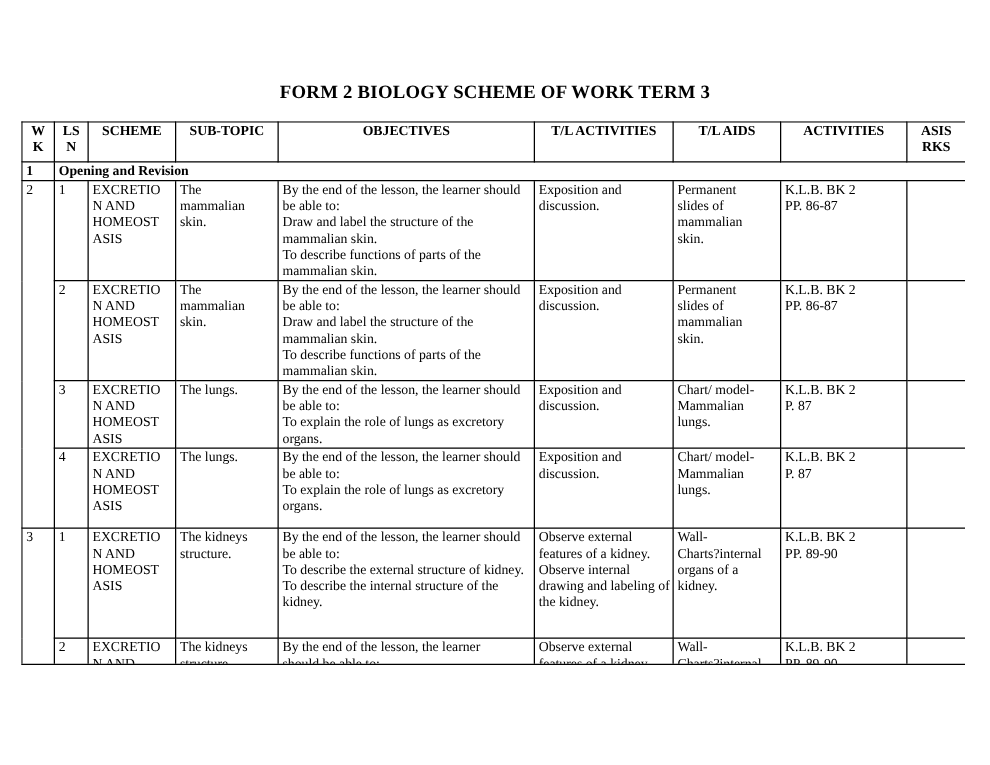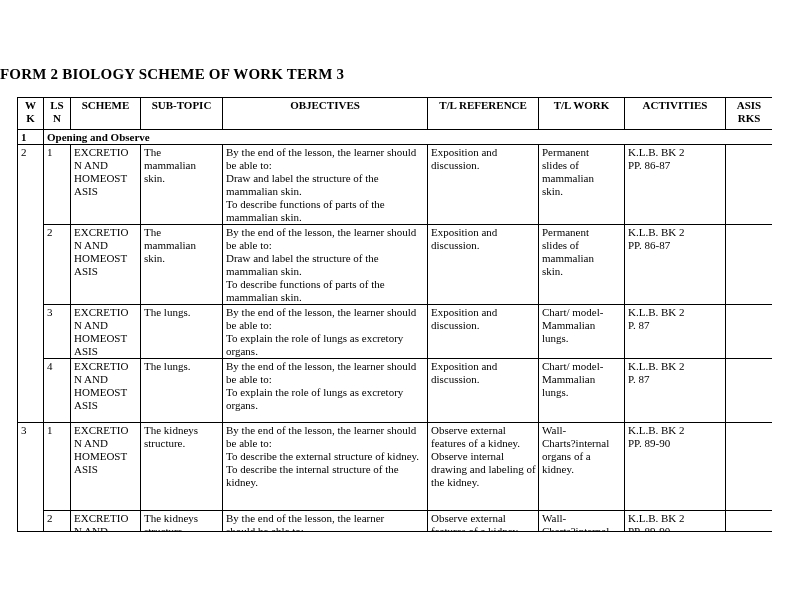--- a/index.html
+++ b/index.html
@@ -14,21 +14,21 @@
     background: #ffffff;
     font-family: "Liberation Serif", serif;
     color: #000000;
     overflow: hidden;
   }
   .doc-title {
     position: absolute;
     top: 66px;
     left: 0;
     width: 792px;
-    text-align: left;
+    text-align: center;
     font-size: 15px;
     font-weight: bold;
     letter-spacing: 0.2px;
   }
   .table-clip {
     position: absolute;
     left: 17px;
     top: 97px;
     width: 755px;
     height: 434px;
@@ -91,30 +91,30 @@
 
       <tbody>
           <tr style="height:32px">
         <th>W
 K</th>
         <th>LS
 N</th>
         <th>SCHEME</th>
         <th>SUB-TOPIC</th>
         <th>OBJECTIVES</th>
-        <th>T/L REFERENCE</th>
-        <th>T/L WORK</th>
+        <th>T/L ACTIVITIES</th>
+        <th>T/L AIDS</th>
         <th>ACTIVITIES</th>
         <th>ASIS
 RKS</th>
       </tr>
 
       <tr class="opening-row" style="height:14px">
         <td>1</td>
-        <td colspan="8">Opening and Observe</td>
+        <td colspan="8">Opening and Revision</td>
       </tr>
 
       <tr style="height:80px">
         <td rowspan="4">2</td>
         <td>1</td>
         <td>EXCRETIO
 N AND
 HOMEOST
 ASIS</td>
         <td>The

